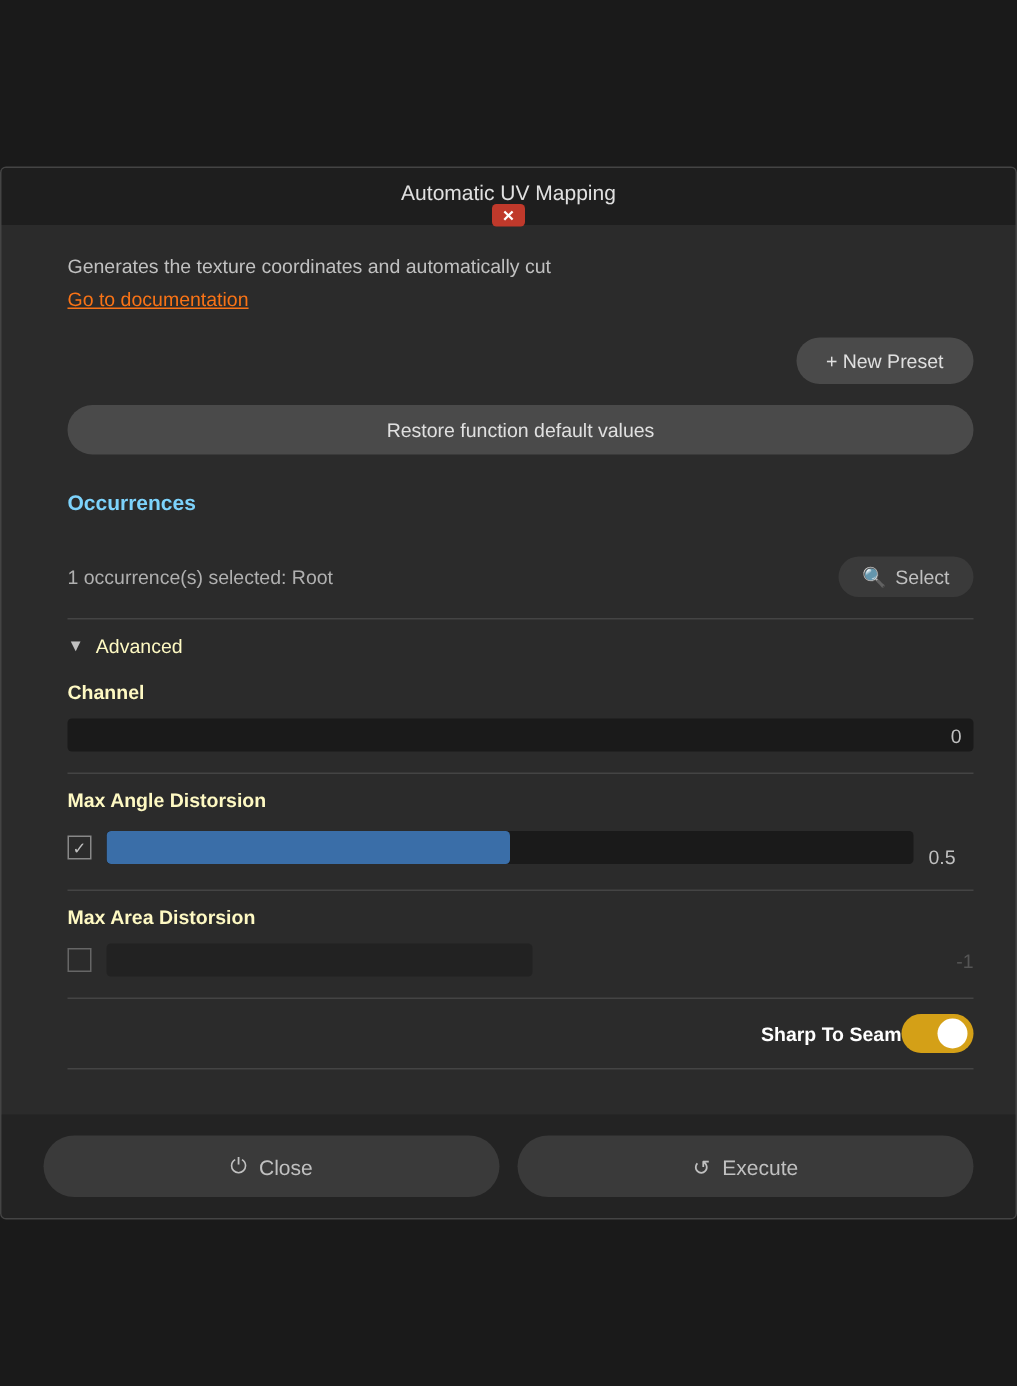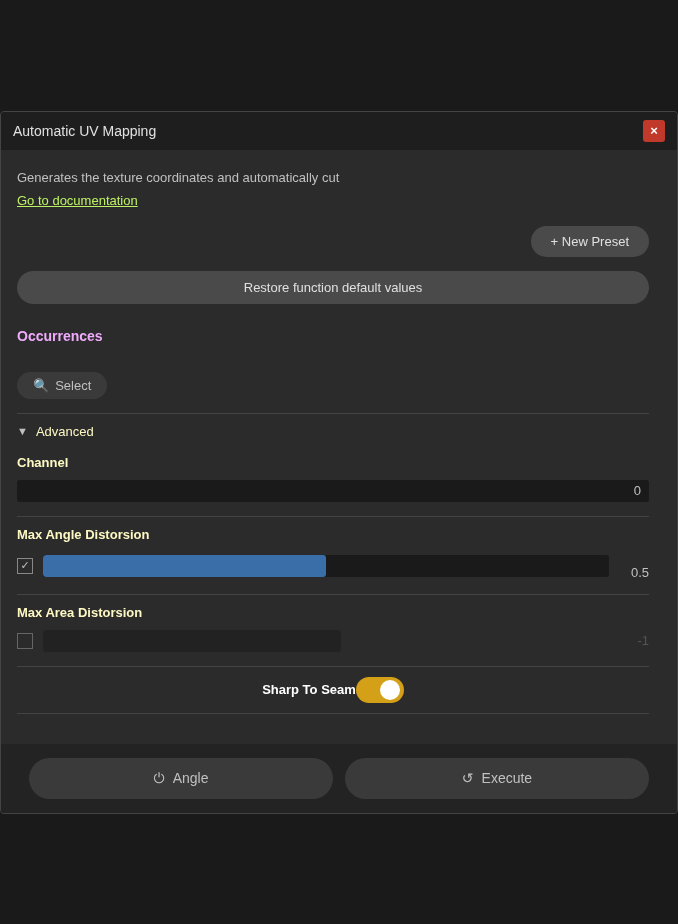--- a/index.html
+++ b/index.html
@@ -25,20 +25,21 @@
       overflow: hidden;
     }
 
     .title-bar {
       background: #1e1e1e;
       display: flex;
       align-items: center;
       justify-content: space-between;
       padding: 8px 12px;
       height: 38px;
+      flex-direction: column;
     }
 
     .title-bar-title {
       color: #e0e0e0;
       font-size: 14px;
       font-weight: 400;
     }
 
     .close-btn {
       background: #c0392b;
@@ -49,31 +50,31 @@
       border-radius: 3px;
       cursor: pointer;
       font-size: 13px;
       display: flex;
       align-items: center;
       justify-content: center;
       font-weight: bold;
     }
 
     .content {
-      padding: 20px 28px 20px 16px;
+      padding: 20px 28px 20px 44px;
     }
 
     .description {
       color: #c0c0c0;
       font-size: 13px;
       margin-bottom: 6px;
     }
 
     .doc-link {
-      color: #bef264;
+      color: #f97316;
       font-size: 13px;
       text-decoration: underline;
       cursor: pointer;
       display: inline-block;
       margin-bottom: 18px;
     }
 
     .preset-row {
       display: flex;
       justify-content: flex-end;
@@ -103,21 +104,21 @@
       color: #e0e0e0;
       border: none;
       border-radius: 20px;
       padding: 9px 18px;
       font-size: 13px;
       cursor: pointer;
       flex: 1;
     }
 
     .section-label {
-      color: #f0abfc;
+      color: #7dd3fc;
       font-size: 14px;
       font-weight: 700;
       margin-bottom: 28px;
     }
 
     .occurrences-row {
       display: flex;
       align-items: center;
       justify-content: space-between;
       margin-bottom: 14px;
@@ -191,21 +192,21 @@
     .slider-fill {
       height: 100%;
       background: #3a6ea8;
       border-radius: 3px;
     }
 
     .slider-value {
       color: #c0c0c0;
       font-size: 13px;
       min-width: 30px;
-      text-align: right;
+      text-align: left;
       margin-top: 13px;
     }
 
     .checkbox {
       width: 16px;
       height: 16px;
       border: 1px solid #666;
       background: transparent;
       display: flex;
       align-items: center;
@@ -239,21 +240,21 @@
       flex: 1;
       height: 22px;
       background: #1a1a1a;
       border-radius: 3px;
       opacity: 0.5;
     }
 
     .toggle-row {
       display: flex;
       align-items: center;
-      justify-content: center;
+      justify-content: flex-end;
       margin-bottom: 4px;
     }
 
     .toggle-label {
       color: #ffffff;
       font-size: 13px;
       font-weight: 700;
     }
 
     .toggle {
@@ -336,20 +337,21 @@
     </div>
 
     
     <div class="action-row">
       <button class="action-btn">Restore function default values</button>
     </div>
 
     
     <div class="section-label">Occurrences</div>
     <div class="occurrences-row">
+      <span class="occurrences-text">1 occurrence(s) selected: Root</span>
       <button class="select-btn">
         <span>🔍</span>
         <span>Select</span>
       </button>
     </div>
 
     <hr class="divider">
 
     
     <div class="advanced-row">
@@ -406,20 +408,20 @@
 
     <hr class="divider">
 
     
 
   </div>
 
   <div class="footer">
     <button class="footer-btn">
       <span>⏻</span>
-      <span>Angle</span>
+      <span>Close</span>
     </button>
     <button class="footer-btn">
       <span>↺</span>
       <span>Execute</span>
     </button>
   </div>
 </div>
 
 </body></html>

